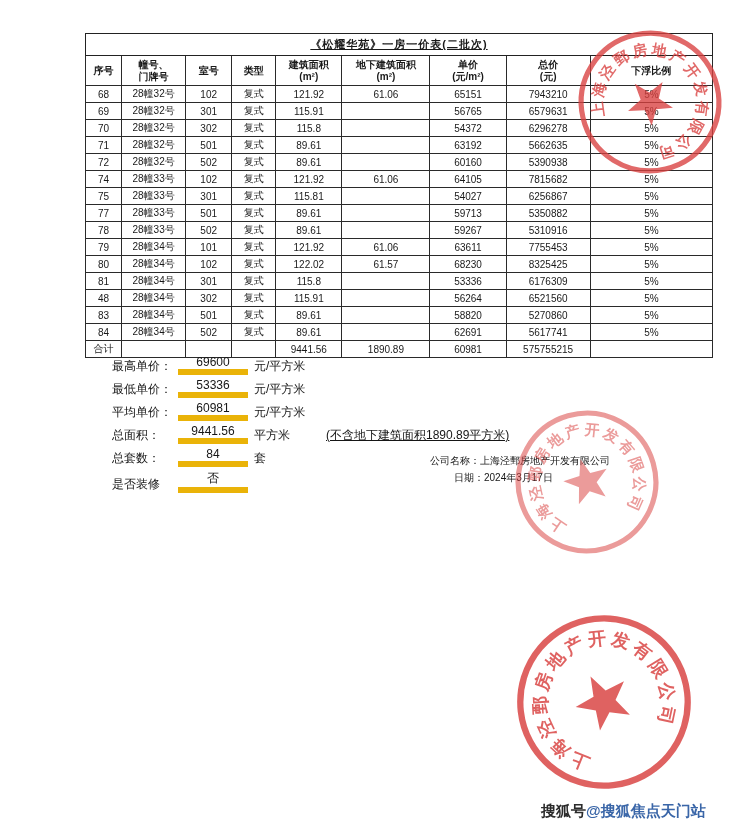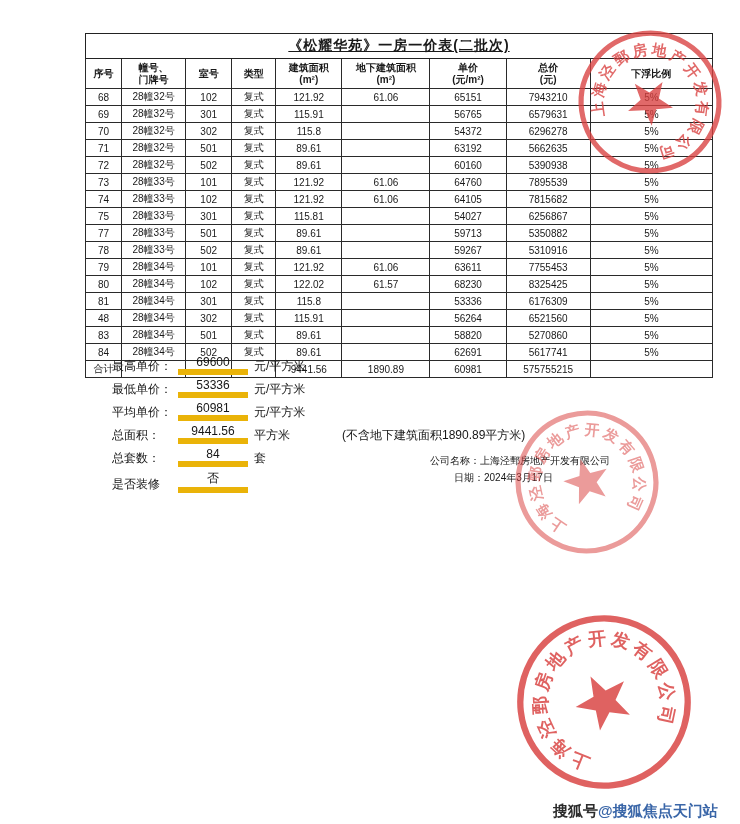--- a/index.html
+++ b/index.html
@@ -8,42 +8,42 @@
     font-family:"Liberation Sans","DejaVu Sans",sans-serif;color:#1c1c1c;overflow:hidden;
   }
   
   .table-wrap{position:absolute;left:85px;top:33px;width:628px;}
   table.price{border-collapse:collapse;width:100%;table-layout:fixed;}
   table.price th,table.price td{
     border:1px solid #2a2a2a;font-size:10px;padding:1px 2px;text-align:center;
     white-space:nowrap;overflow:hidden;color:#191919;
   }
   tr.title-row th{border:1.5px solid #222;padding:3px 2px;}
-  .doc-title{font-size:14px;font-weight:bold;text-decoration:underline;letter-spacing:1px;}
+  .doc-title{font-size:11px;font-weight:bold;text-decoration:underline;letter-spacing:1px;}
   tr.head-row th{height:27px;vertical-align:middle;font-weight:bold;line-height:1.2;}
   tr.head-row th span{display:block;}
   tr.data-row td{height:13px;}
   
   .summary{position:absolute;left:112px;top:355px;font-size:12px;color:#161616;}
   .sum-row{display:flex;align-items:flex-end;margin-bottom:3px;white-space:nowrap;}
   .sum-label{min-width:64px;}
   .sum-value{min-width:70px;text-align:center;border-bottom:6px solid #eab308;margin:0 6px 0 2px;}
   .sum-unit{min-width:58px;}
-  .sum-note{margin-left:30px;}
+  .sum-note{margin-left:14px;text-decoration:underline;}
   
   .company{position:absolute;left:430px;top:452px;font-size:10px;color:#161616;line-height:17px;}
   .company .date-line{padding-left:24px;}
   
   .stamp{position:absolute;color:#d9403f;pointer-events:none;transform:rotate(var(--rot));}
   .stamp .ring{fill:none;stroke:currentColor;stroke-width:7;}
   .stamp .star{fill:currentColor;}
   .stamp-chars text{fill:currentColor;font-size:20px;font-weight:bold;text-anchor:middle;
     font-family:"Liberation Sans","DejaVu Sans",sans-serif;}
   
-  .footer{position:absolute;left:553px;top:802px;font-size:15px;white-space:nowrap;}
+  .footer{position:absolute;left:541px;top:802px;font-size:15px;white-space:nowrap;}
   .footer .prefix{color:#2b2b2b;font-weight:bold;}
   .footer .handle{color:#3a66a8;font-weight:bold;}
 </style>
 </head>
 <body>
 
 <div class="page">
 
   <div class="table-wrap">
     <table class="price">
@@ -157,31 +157,20 @@
     <td>28幢32号</td>
     <td>502</td>
     <td>复式</td>
     <td>89.61</td>
     <td></td>
     <td>60160</td>
     <td>5390938</td>
     <td>5%</td>
   </tr>
 
-  <tr class="data-row">
-    <td>73</td>
-    <td>28幢33号</td>
-    <td>101</td>
-    <td>复式</td>
-    <td>121.92</td>
-    <td>61.06</td>
-    <td>64760</td>
-    <td>7895539</td>
-    <td>5%</td>
-  </tr>
 
   <tr class="data-row">
     <td>74</td>
     <td>28幢33号</td>
     <td>102</td>
     <td>复式</td>
     <td>121.92</td>
     <td>61.06</td>
     <td>64105</td>
     <td>7815682</td>

